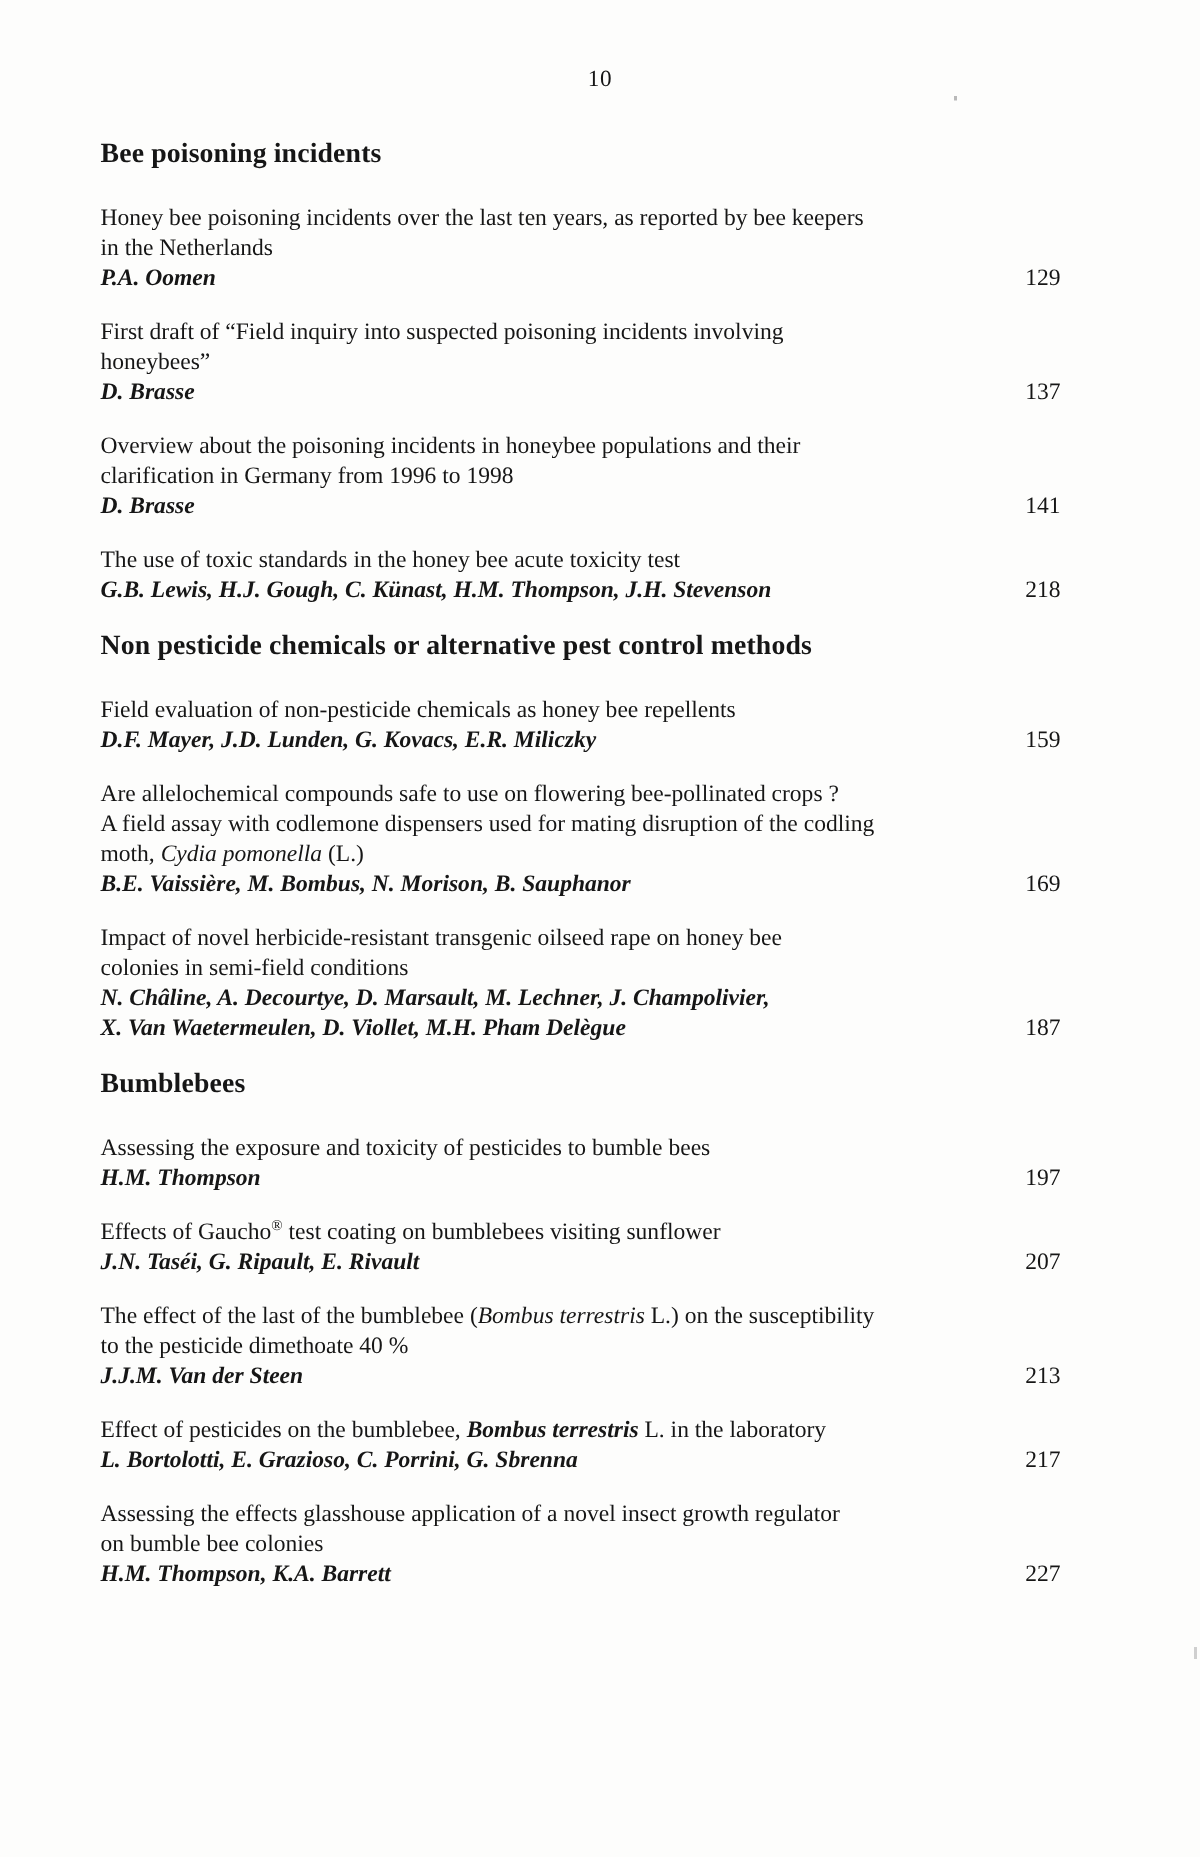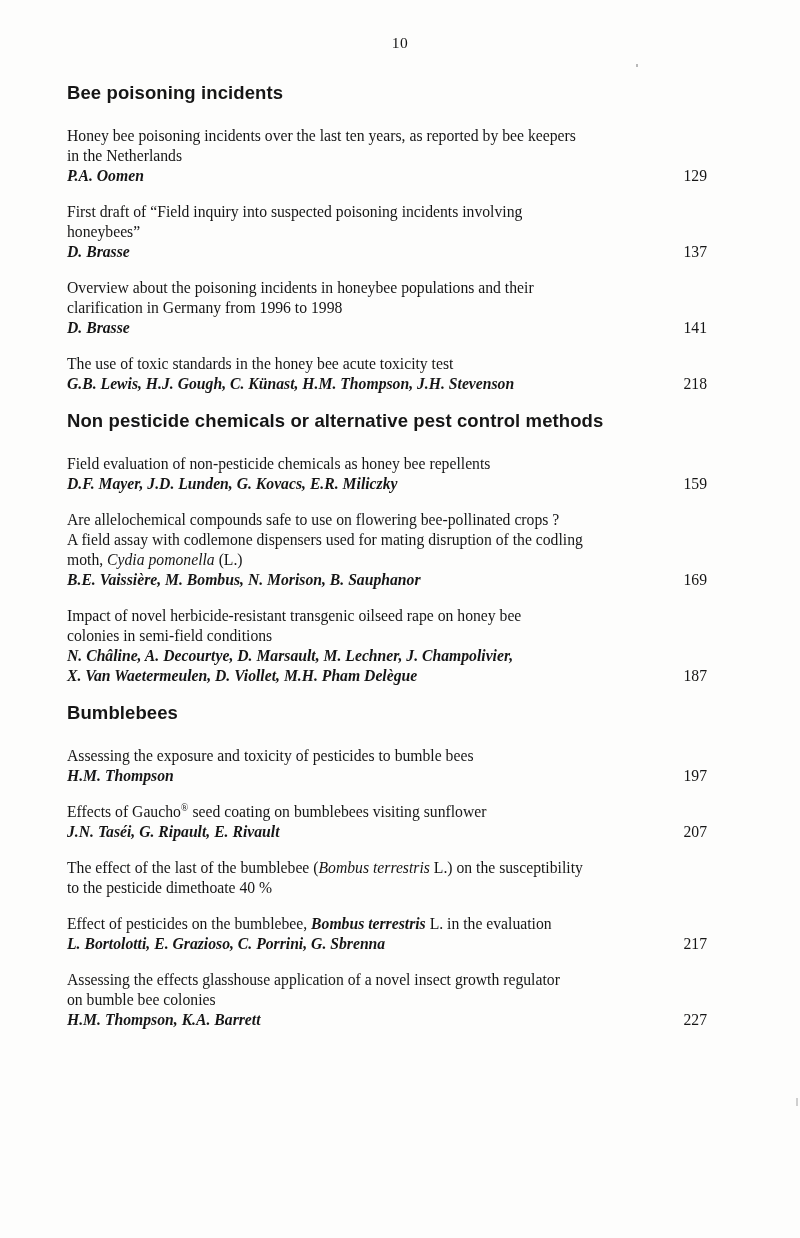--- a/index.html
+++ b/index.html
@@ -6,32 +6,32 @@
   .doc-page {
     position: relative;
     width: 800px;
     height: 1238px;
     background: #fdfdfc;
     color: #161616;
     font-family: "Liberation Serif", "DejaVu Serif", serif;
     overflow: hidden;
   }
   .page-number {
-    padding-top: 35px;
+    padding-top: 45px;
     text-align: center;
     font-size: 15.5px;
     line-height: 16px;
     letter-spacing: 0.5px;
   }
   .toc {
     margin: 31px 93px 0 67px; 
     width: 640px;
   }
   .section-heading {
-    font-family: Liberation Sans, sans-serif;
+    font-family: Liberation Serif, serif;
     font-weight: 700;
     font-size: 18.5px;
     line-height: 22px;
     margin: 14px 0 22px 0;
     letter-spacing: 0.1px;
   }
   .toc-section:first-child .section-heading { margin-top: 0; }
   .toc-entry { margin: 0 0 16px 0; }
   .entry-title {
     font-size: 15.7px;
@@ -149,34 +149,38 @@
 
   <div class="toc-entry">
     <div class="entry-title"><span>Assessing the exposure and toxicity of pesticides to bumble bees</span></div>
     <div class="entry-footer">
       <span class="entry-authors">H.M. Thompson</span>
       <span class="entry-page">197</span>
     </div>
   </div>
 
   <div class="toc-entry">
-    <div class="entry-title"><span>Effects of Gaucho</span><span class="sup">®</span><span> seed coating on bumblebees visiting sunflower</span></div>
+    <div class="entry-title"><span>Effects of Gaucho</span><span class="sup">®</span><span> test coating on bumblebees visiting sunflower</span></div>
     <div class="entry-footer">
       <span class="entry-authors">J.N. Taséi, G. Ripault, E. Rivault</span>
       <span class="entry-page">207</span>
     </div>
   </div>
 
   <div class="toc-entry">
     <div class="entry-title"><span>The effect of the last of the bumblebee (</span><span class="it">Bombus terrestris</span><span> L.) on the susceptibility
 to the pesticide dimethoate 40 %</span></div>
+    <div class="entry-footer">
+      <span class="entry-authors">J.J.M. Van der Steen</span>
+      <span class="entry-page">213</span>
+    </div>
   </div>
 
   <div class="toc-entry">
-    <div class="entry-title"><span>Effect of pesticides on the bumblebee, </span><span class="it bd">Bombus terrestris</span><span> L. in the evaluation</span></div>
+    <div class="entry-title"><span>Effect of pesticides on the bumblebee, </span><span class="it bd">Bombus terrestris</span><span> L. in the laboratory</span></div>
     <div class="entry-footer">
       <span class="entry-authors">L. Bortolotti, E. Grazioso, C. Porrini, G. Sbrenna</span>
       <span class="entry-page">217</span>
     </div>
   </div>
 
   <div class="toc-entry">
     <div class="entry-title"><span>Assessing the effects glasshouse application of a novel insect growth regulator
 on bumble bee colonies</span></div>
     <div class="entry-footer">

